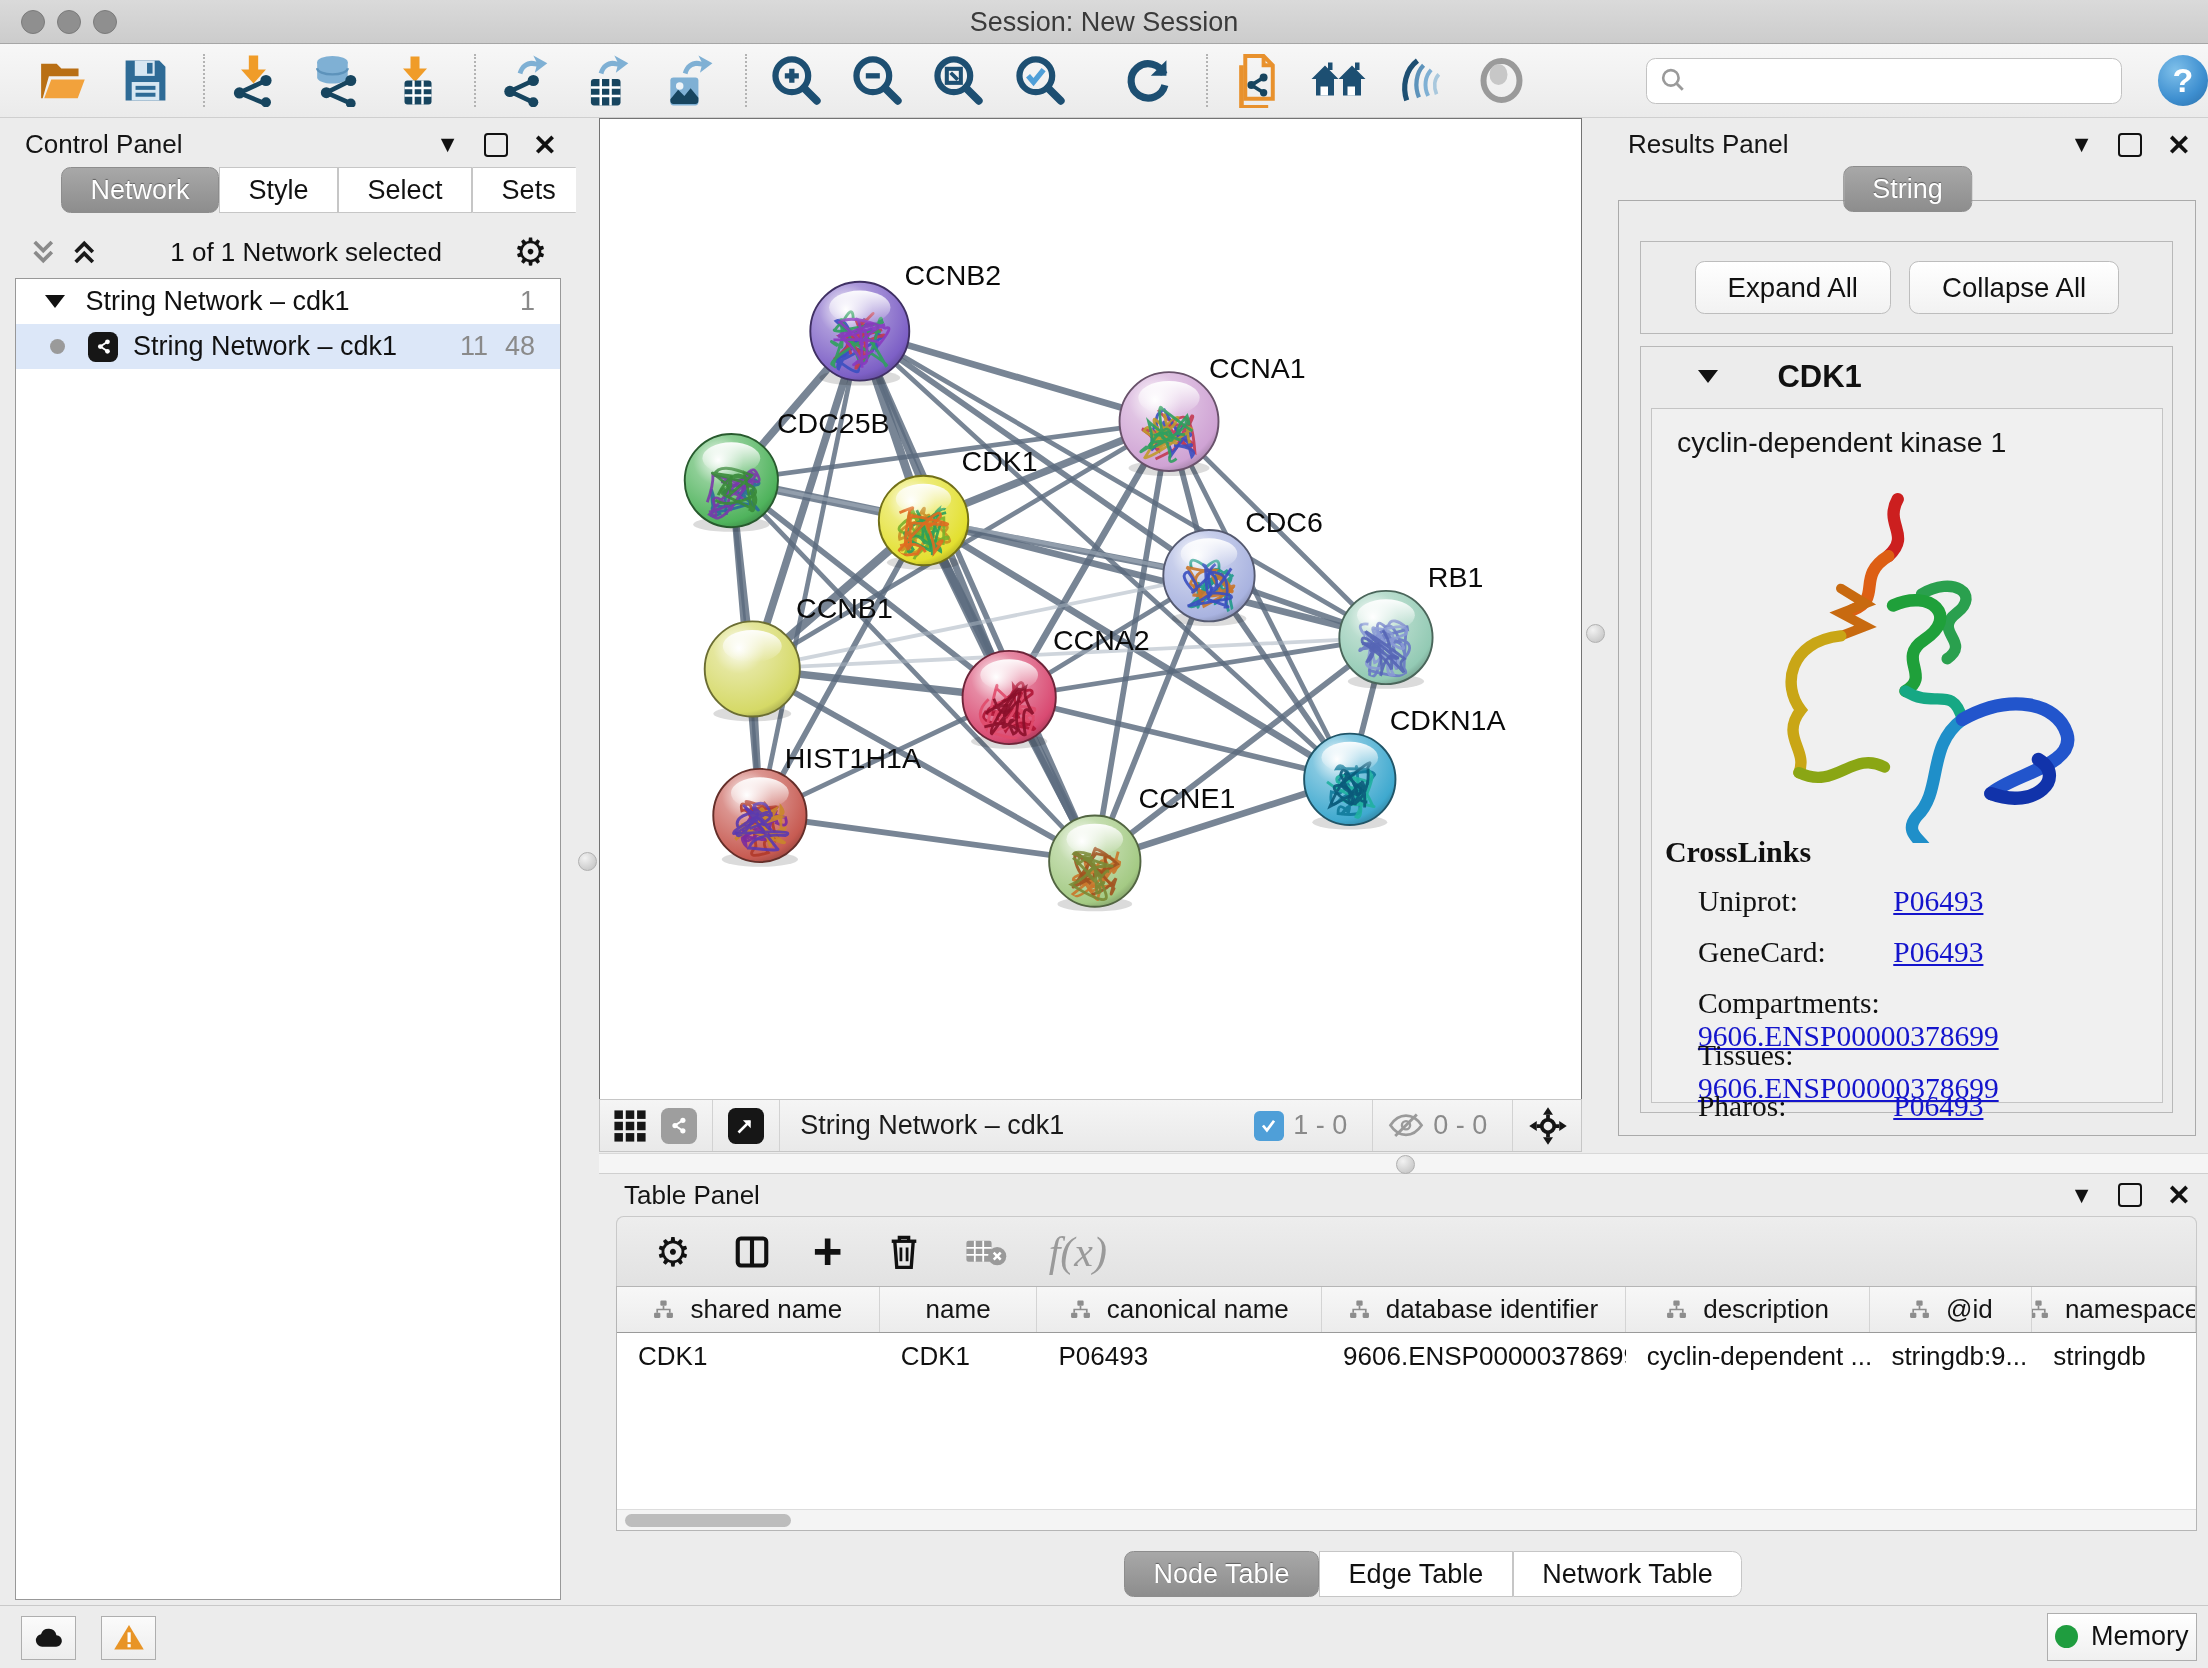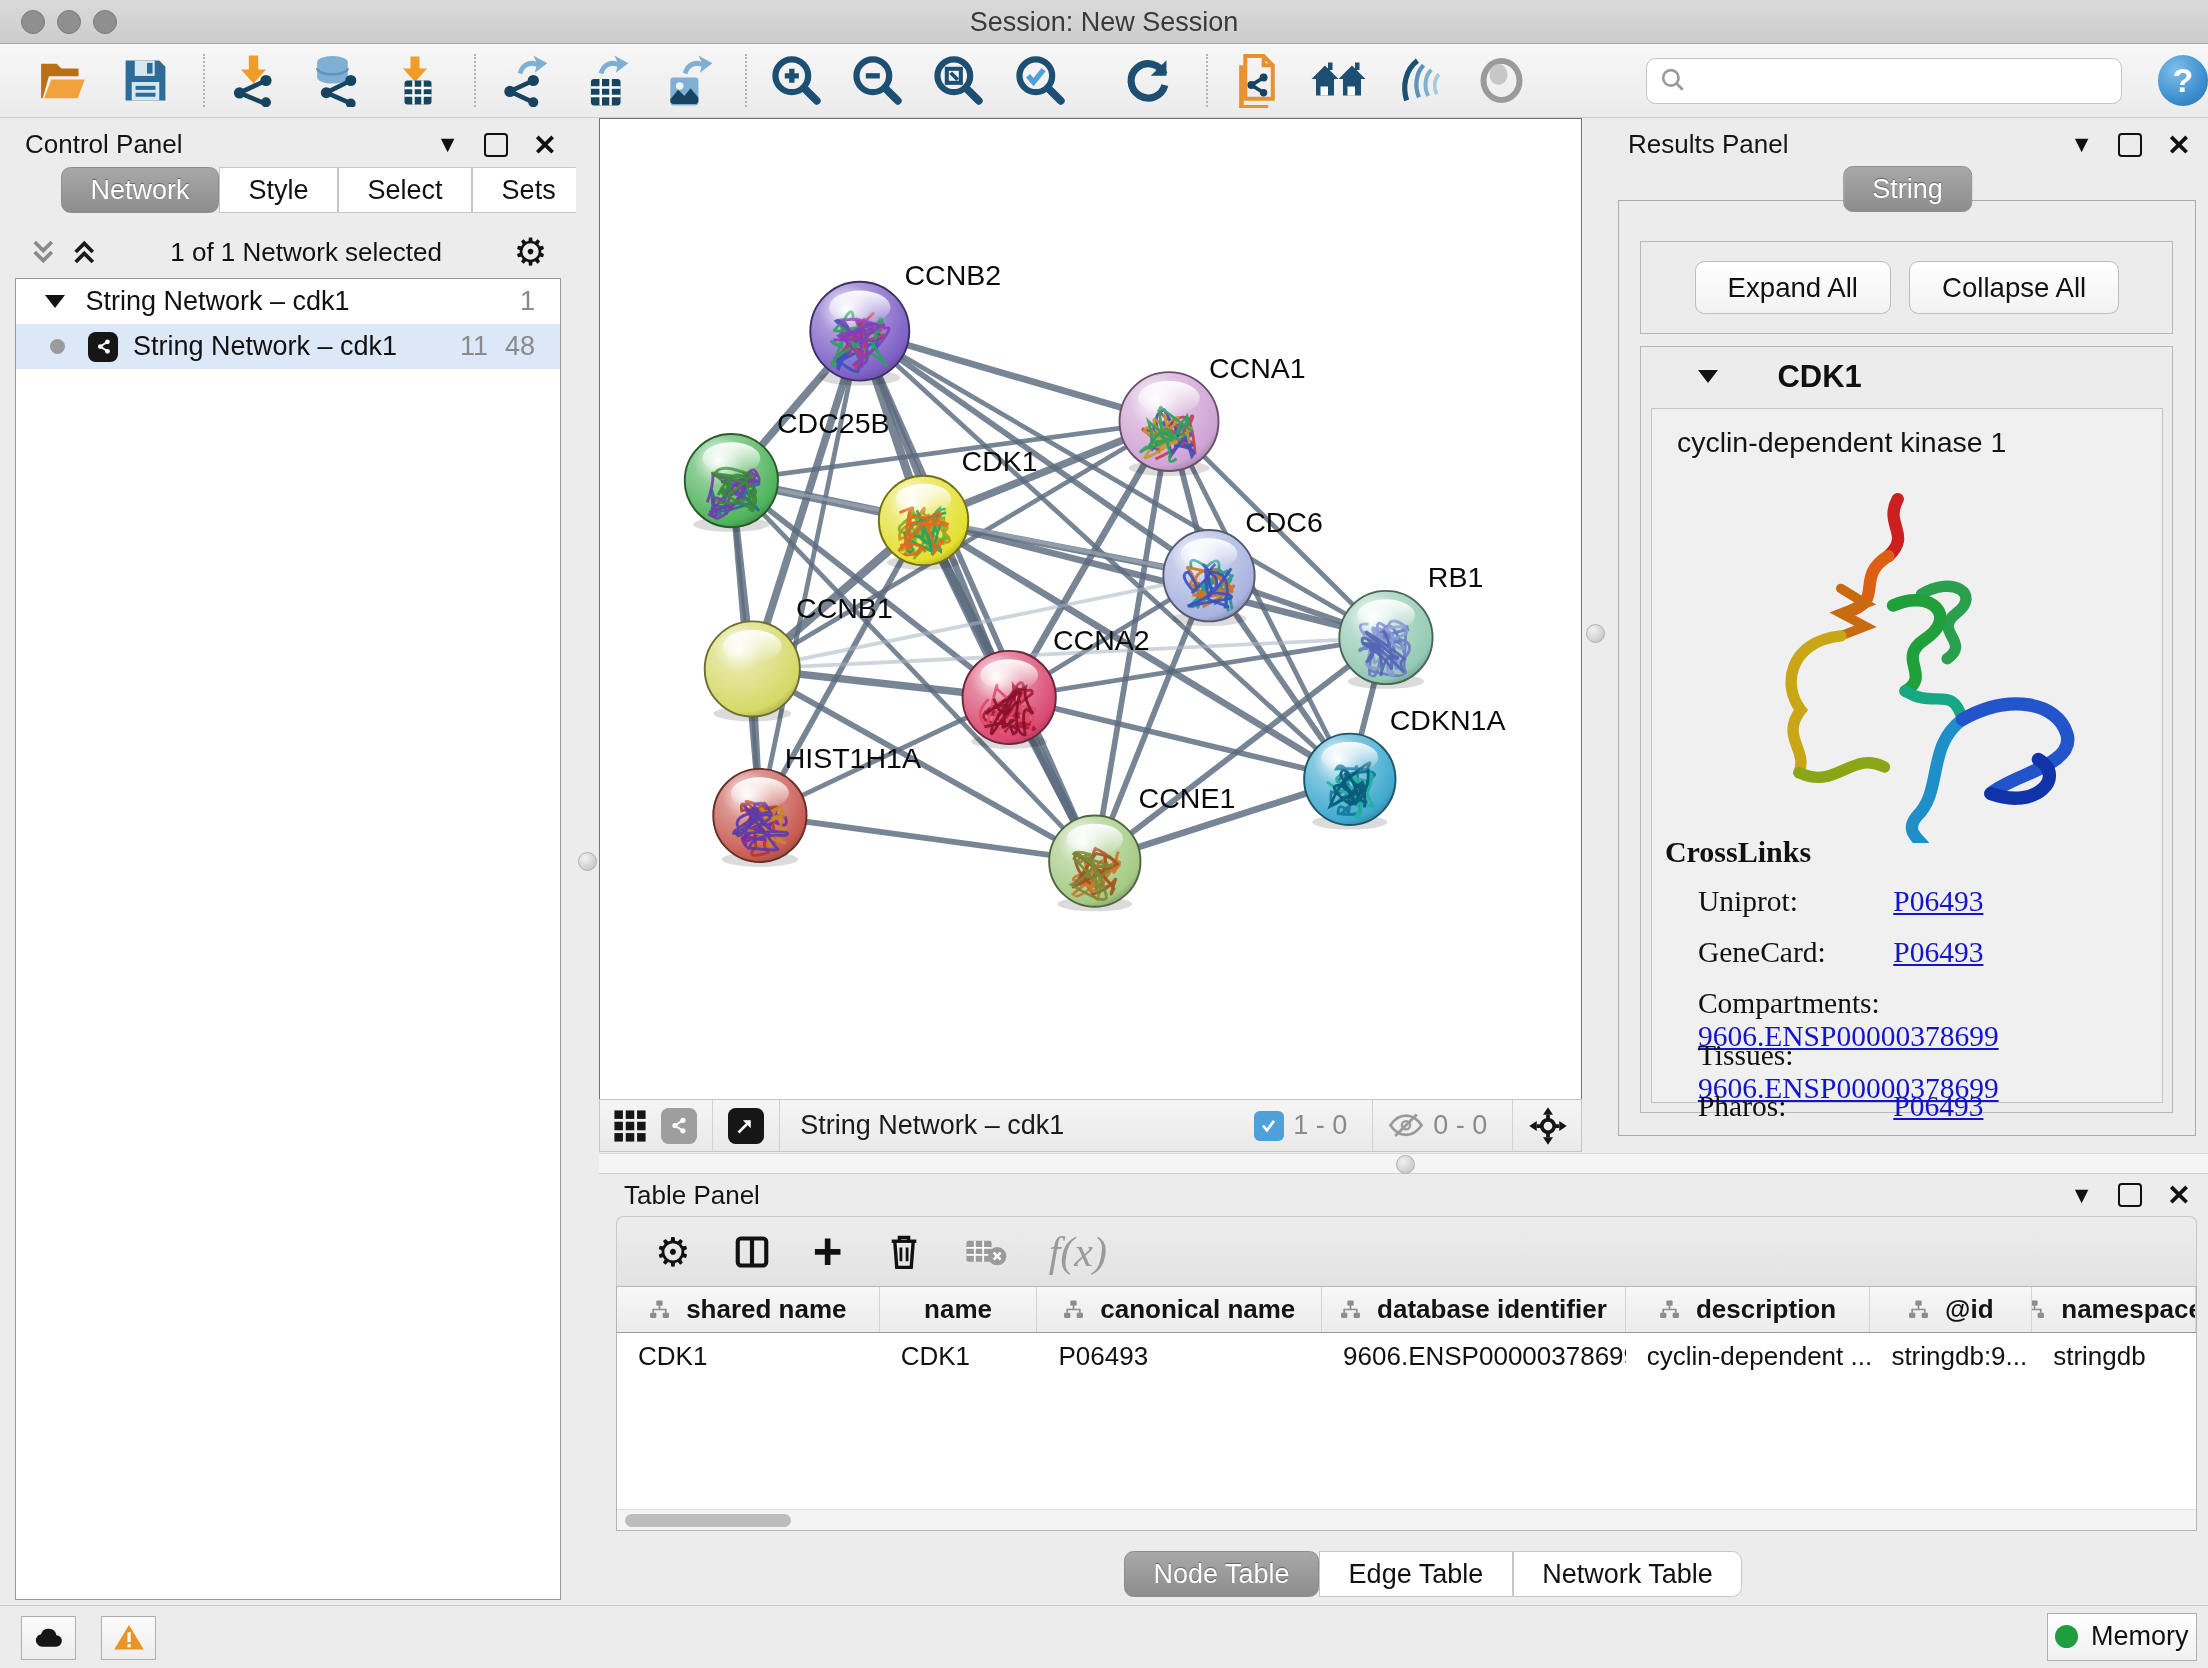--- a/index.html
+++ b/index.html
@@ -95,21 +95,21 @@
 
   
   .table-panel { position:absolute; left:599px; top:1174px; width:1609px; height:432px; background:#ececec; }
   .tp-hdr { position:absolute; left:25px; right:17px; top:5.7px; display:flex; justify-content:space-between; align-items:center; }
   .tp-toolbar { position:absolute; left:17px; top:42px; width:1581px; height:70px;
     background:linear-gradient(#ededed,#e2e2e2); border:1.9px solid #c9c9c9; border-bottom:none; border-radius:7.6px 7.6px 0 0;
     display:flex; align-items:center; gap:42px; padding-left:38px; }
   .tp-table { position:absolute; left:17px; top:112px; width:1581px; height:245px; background:#fff; border:1.9px solid #b5b5b5; }
   .thead { display:flex; height:46px; background:linear-gradient(#f7f7f7,#ececec); border-bottom:1.9px solid #9a9a9a; }
   .th { display:flex; align-items:center; justify-content:center; gap:16px; font-size:26px; color:#141414;
-    border-right:1.9px solid #d4d4d4; overflow:hidden; white-space:nowrap;font-weight:bold; }
+    border-right:1.9px solid #d4d4d4; overflow:hidden; white-space:nowrap; }
   .trow { display:flex; height:46px; }
   .td { font-size:26px; display:flex; align-items:center; padding-left:21px; overflow:hidden; white-space:nowrap; }
   .hscroll { position:absolute; left:0; right:0; bottom:0; height:21px; background:#f4f4f4; border-top:1px solid #ddd; }
   .hthumb { position:absolute; left:7.6px; top:3.8px; width:166px; height:13.3px; border-radius:6.7px; background:#bdbdbd; }
   .tp-tabs { position:absolute; left:525px; top:377px; }
 
   
   .statusbar { position:absolute; left:0; top:1605px; width:2208px; height:63px; background:#ececec; border-top:1.9px solid #c9c9c9; }
   .sb-btn { position:absolute; top:9.5px; width:55px; height:44px; background:linear-gradient(#fbfbfb,#ededed);
     border:1.9px solid #aeaeae; display:flex; align-items:center; justify-content:center; }

